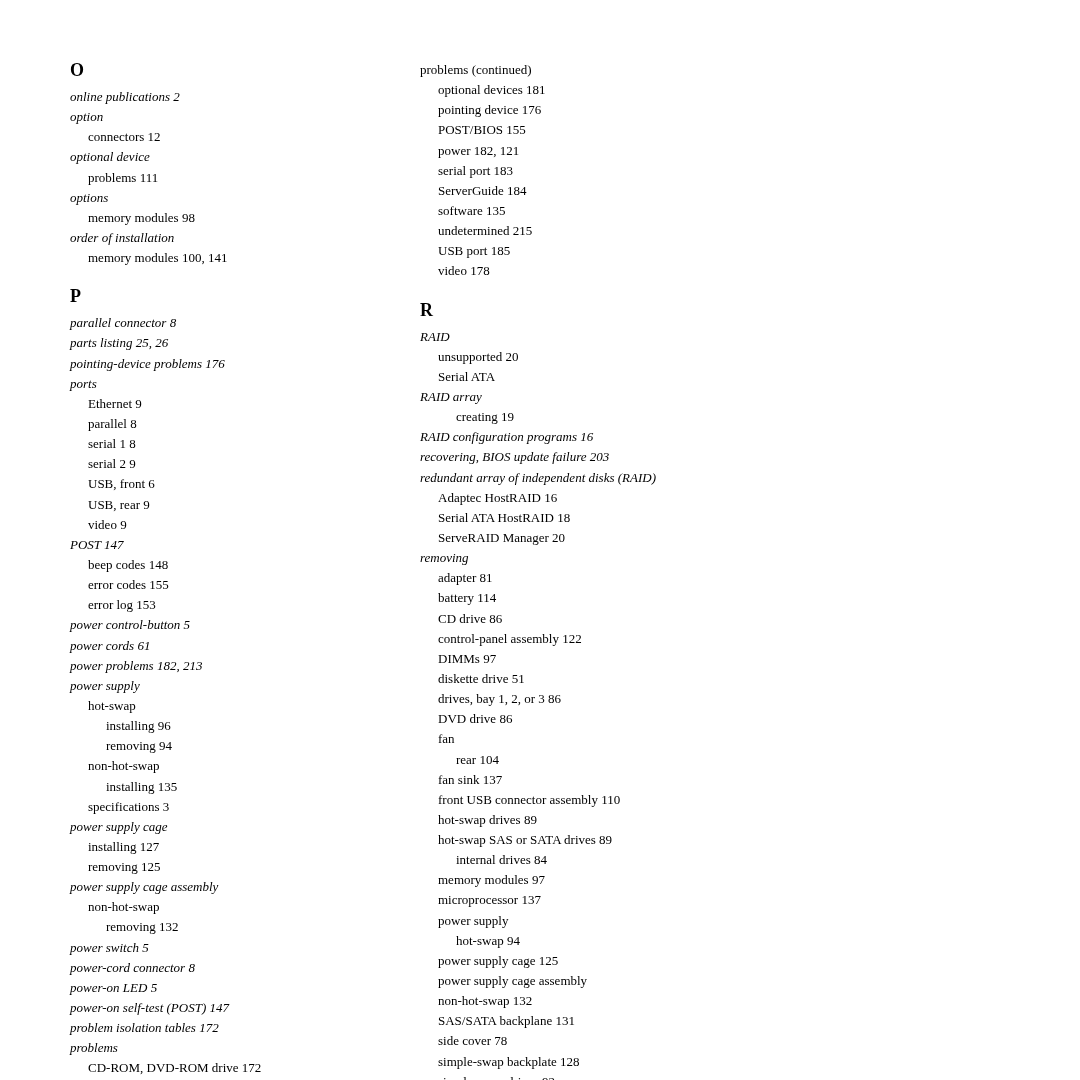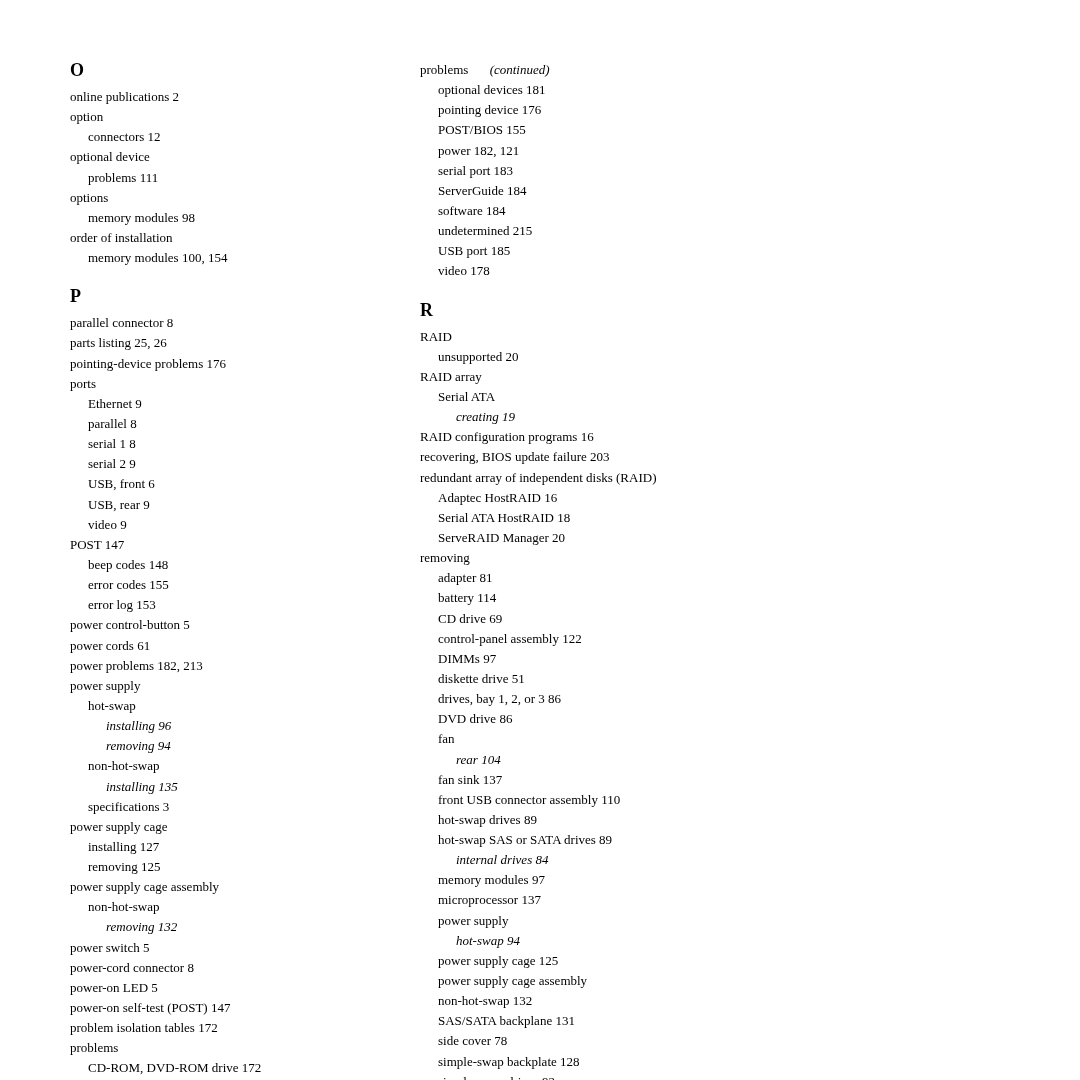--- a/index.html
+++ b/index.html
@@ -38,55 +38,53 @@
       font-size: 18px;
       font-weight: bold;
       margin-bottom: 6px;
       margin-top: 0;
     }
     .index-entry {
       line-height: 1.55;
     }
     .index-entry.top-level {
       margin-left: 0;
+      font-style: italic;
     }
     .index-entry.level1 {
       margin-left: 18px;
     }
     .index-entry.level2 {
       margin-left: 36px;
-      font-style: italic;
     }
     .section-gap {
       margin-top: 18px;
     }
     .italic {
-      font-style: italic;
-      margin-left: 18px;
     }
   </style>
 </head>
 <body>
 
 <div class="page">
   <div class="content">
 
     <div class="left-col">
 
       <div>
         <div class="section-letter">O</div>
         <div class="index-entry top-level">online publications   2</div>
         <div class="index-entry top-level">option</div>
         <div class="index-entry level1">connectors   12</div>
         <div class="index-entry top-level">optional device</div>
         <div class="index-entry level1">problems   111</div>
         <div class="index-entry top-level">options</div>
         <div class="index-entry level1">memory modules   98</div>
         <div class="index-entry top-level">order of installation</div>
-        <div class="index-entry level1">memory modules   100, 154</div>
+        <div class="index-entry level1">memory modules   100, 141</div>
       </div>
 
       <div class="section-gap">
         <div class="section-letter">P</div>
         <div class="index-entry top-level">parallel connector   8</div>
         <div class="index-entry top-level">parts listing   25, 26</div>
         <div class="index-entry top-level">pointing-device problems   176</div>
         <div class="index-entry top-level">ports</div>
         <div class="index-entry level1">Ethernet   9</div>
         <div class="index-entry level1">parallel   8</div>
@@ -132,43 +130,43 @@
       <div>
         <div style="line-height:1.55;">
           <span>problems</span>&nbsp;<span class="italic">(continued)</span>
         </div>
         <div class="index-entry level1">optional devices   181</div>
         <div class="index-entry level1">pointing device   176</div>
         <div class="index-entry level1">POST/BIOS   155</div>
         <div class="index-entry level1">power   182, 121</div>
         <div class="index-entry level1">serial port   183</div>
         <div class="index-entry level1">ServerGuide   184</div>
-        <div class="index-entry level1">software   184</div>
+        <div class="index-entry level1">software   135</div>
         <div class="index-entry level1">undetermined   215</div>
         <div class="index-entry level1">USB port   185</div>
         <div class="index-entry level1">video   178</div>
       </div>
 
       <div class="section-gap">
         <div class="section-letter">R</div>
         <div class="index-entry top-level">RAID</div>
         <div class="index-entry level1">unsupported   20</div>
+        <div class="index-entry level1">Serial ATA</div>
         <div class="index-entry top-level">RAID array</div>
-        <div class="index-entry level1">Serial ATA</div>
         <div class="index-entry level2">creating   19</div>
         <div class="index-entry top-level">RAID configuration programs   16</div>
         <div class="index-entry top-level">recovering, BIOS update failure   203</div>
         <div class="index-entry top-level">redundant array of independent disks (RAID)</div>
         <div class="index-entry level1">Adaptec HostRAID   16</div>
         <div class="index-entry level1">Serial ATA HostRAID   18</div>
         <div class="index-entry level1">ServeRAID Manager   20</div>
         <div class="index-entry top-level">removing</div>
         <div class="index-entry level1">adapter   81</div>
         <div class="index-entry level1">battery   114</div>
-        <div class="index-entry level1">CD drive   69</div>
+        <div class="index-entry level1">CD drive   86</div>
         <div class="index-entry level1">control-panel assembly   122</div>
         <div class="index-entry level1">DIMMs   97</div>
         <div class="index-entry level1">diskette drive   51</div>
         <div class="index-entry level1">drives, bay 1, 2, or 3   86</div>
         <div class="index-entry level1">DVD drive   86</div>
         <div class="index-entry level1">fan</div>
         <div class="index-entry level2">rear   104</div>
         <div class="index-entry level1">fan sink   137</div>
         <div class="index-entry level1">front USB connector assembly   110</div>
         <div class="index-entry level1">hot-swap drives   89</div>

